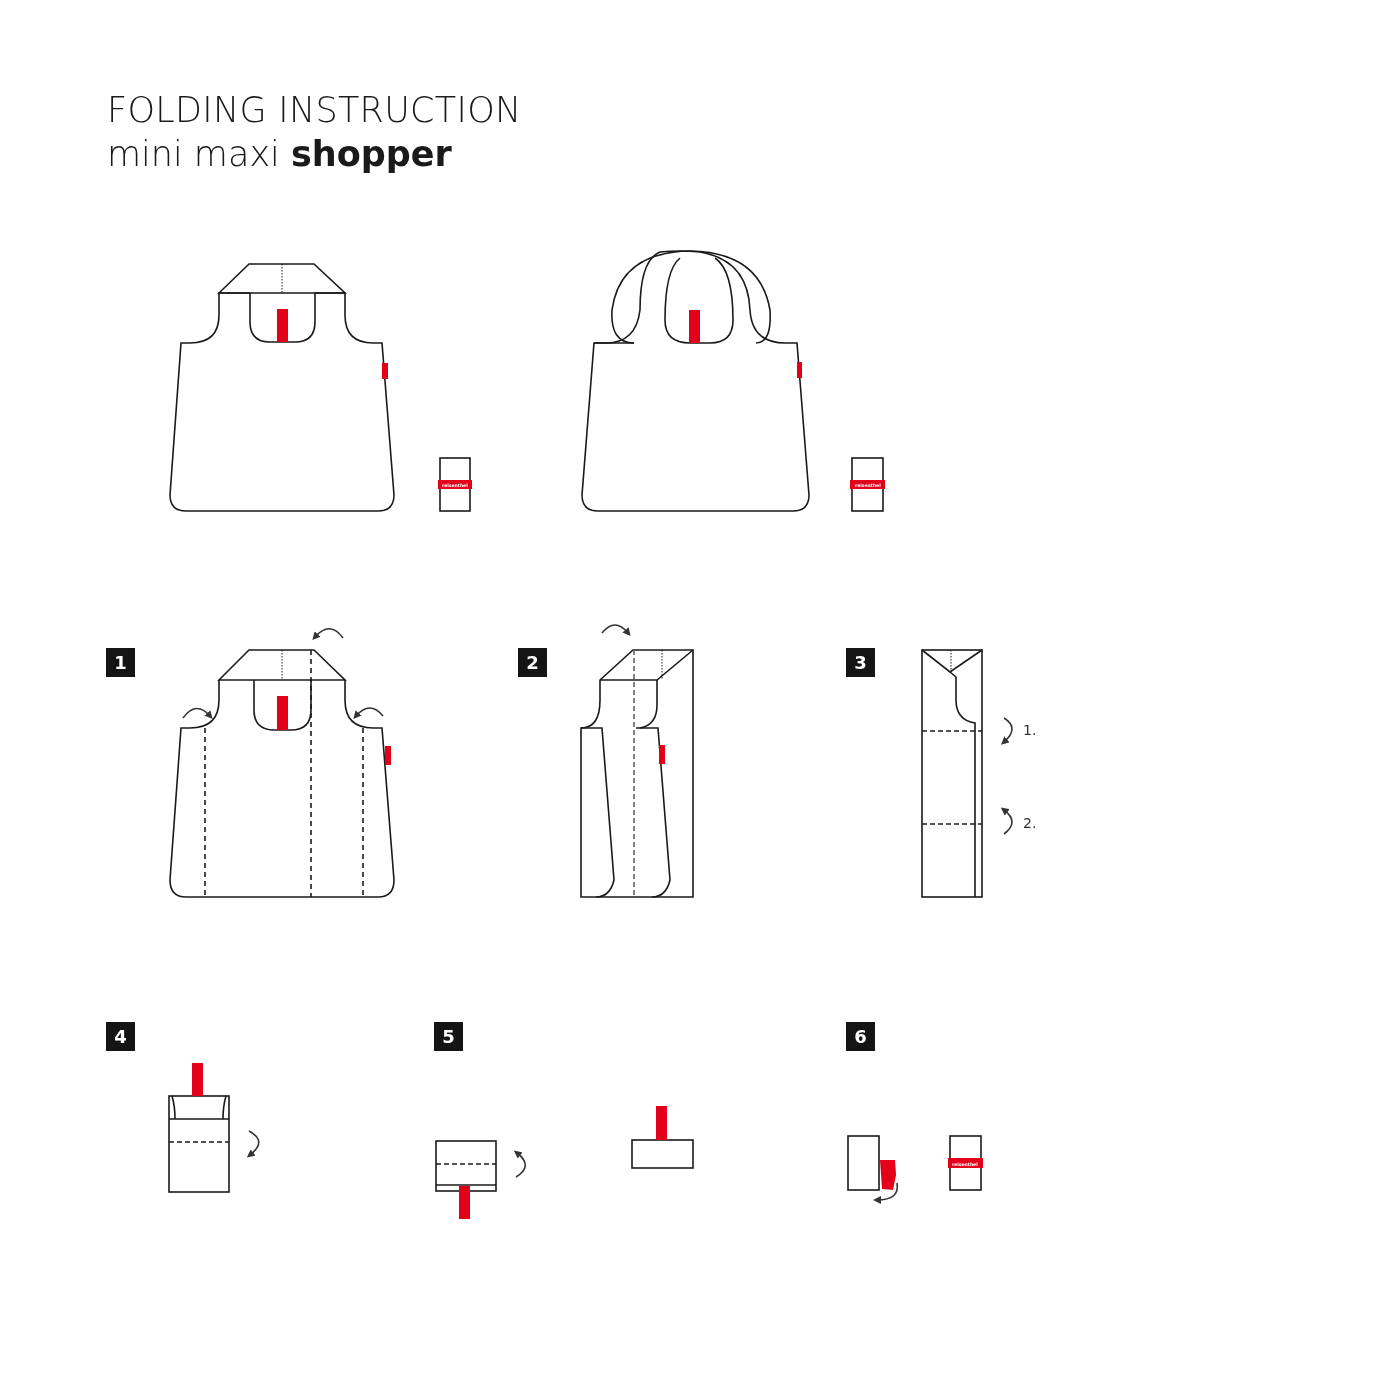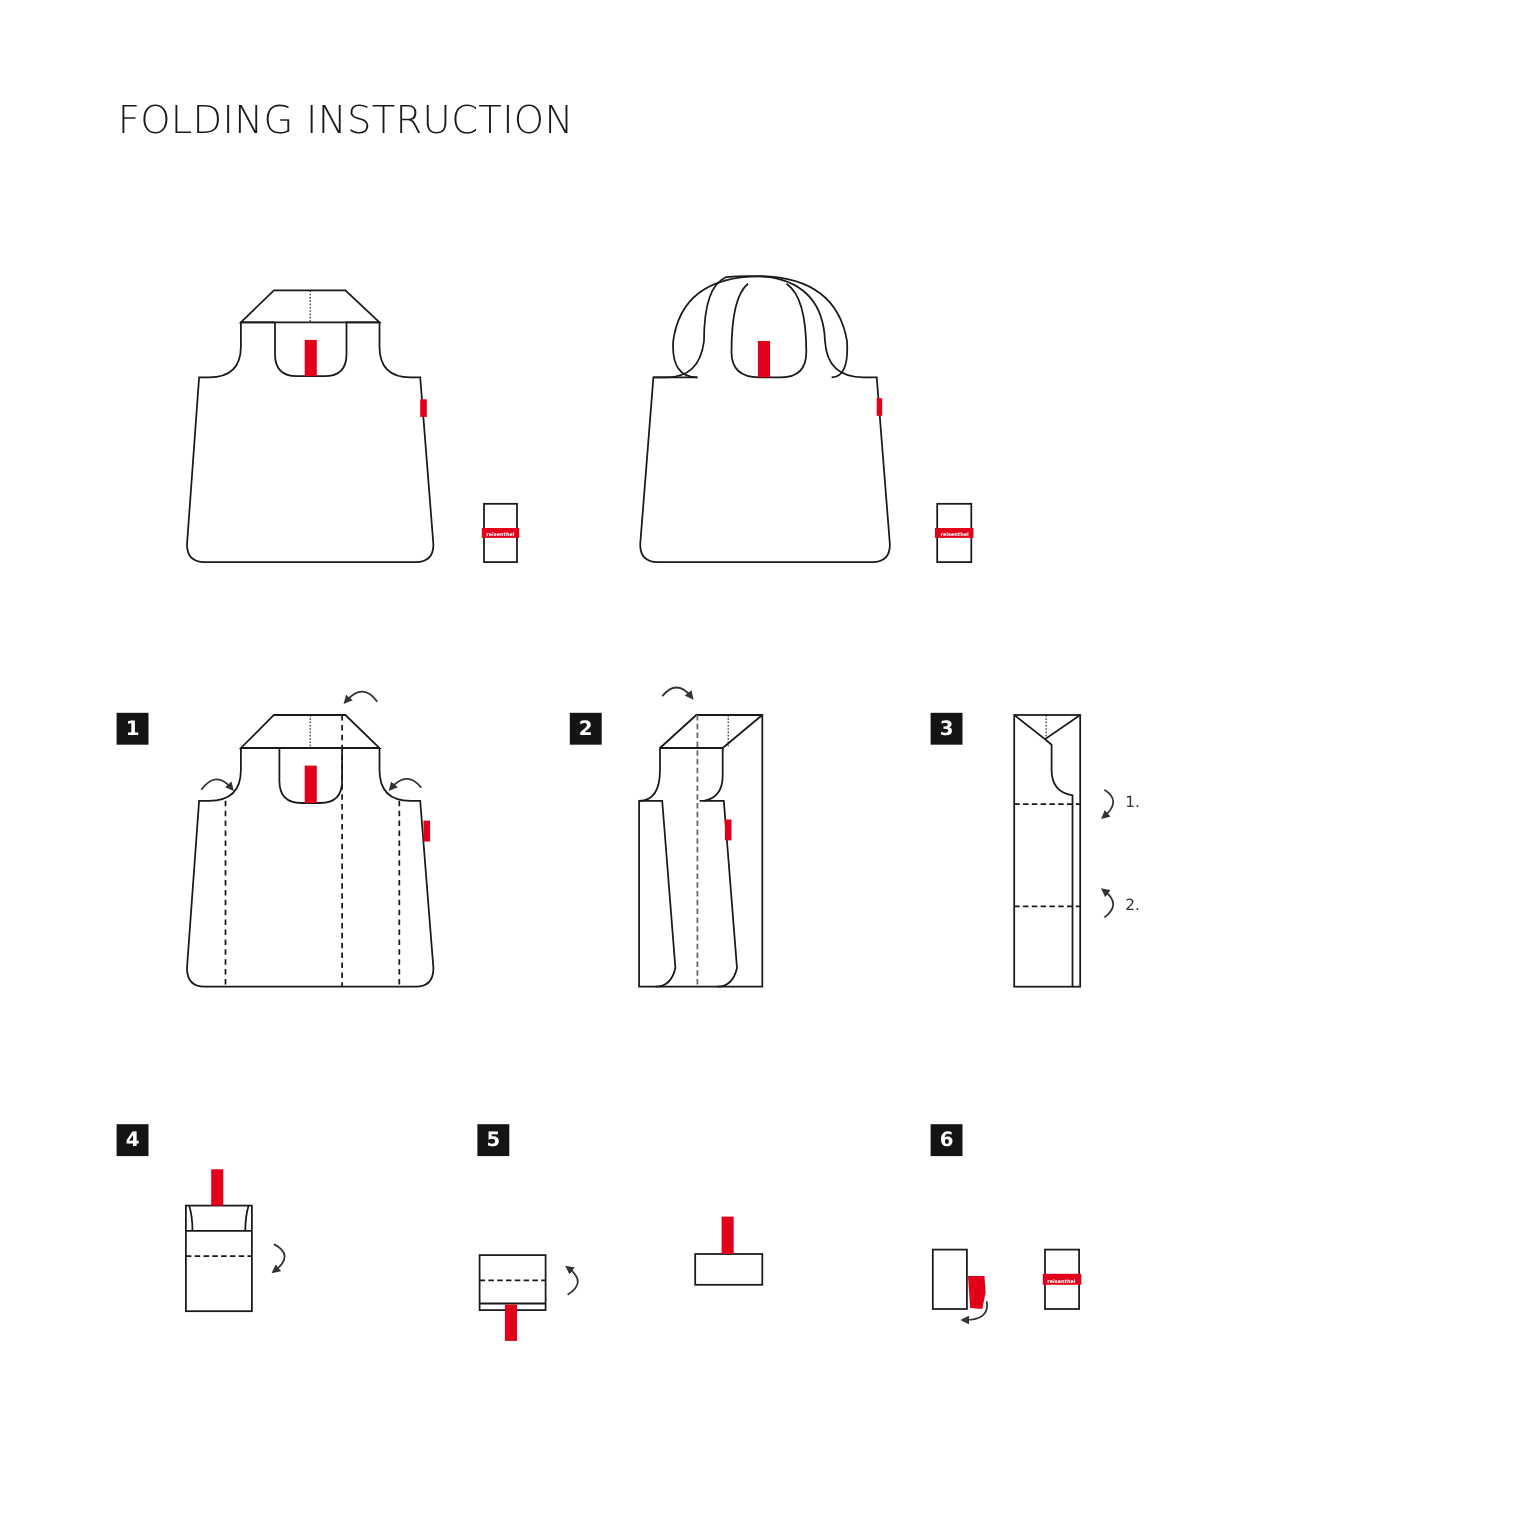--- a/index.html
+++ b/index.html
@@ -10,20 +10,21 @@
   .title .l2 b { font-weight: 700; }
   .badge { position: absolute; width: 29px; height: 29px; background: #141414; color: #fff; font-weight: 700; font-size: 18px; text-align: center; line-height: 29px; }
   .stepnote { position: absolute; font-size: 14px; color: #333; }
   svg.fig { position: absolute; left: 0; top: 0; }
 </style>
 </head>
 <body>
 
 <div class="title">
   <span class="l1">FOLDING INSTRUCTION</span>
+  <span class="l2"><span>mini maxi </span><b>shopper</b></span>
 </div>
 
 <svg class="fig" width="1400" height="1400" viewBox="0 0 1400 1400">
   <defs>
     <marker id="ah" viewBox="0 0 10 10" refX="5" refY="5" markerWidth="5" markerHeight="5" orient="auto-start-reverse">
       <path d="M0,0 L10,5 L0,10 z" fill="#333"></path>
     </marker>
   </defs>
   <g fill="none" stroke="#1a1a1a" stroke-width="1.6">
 

